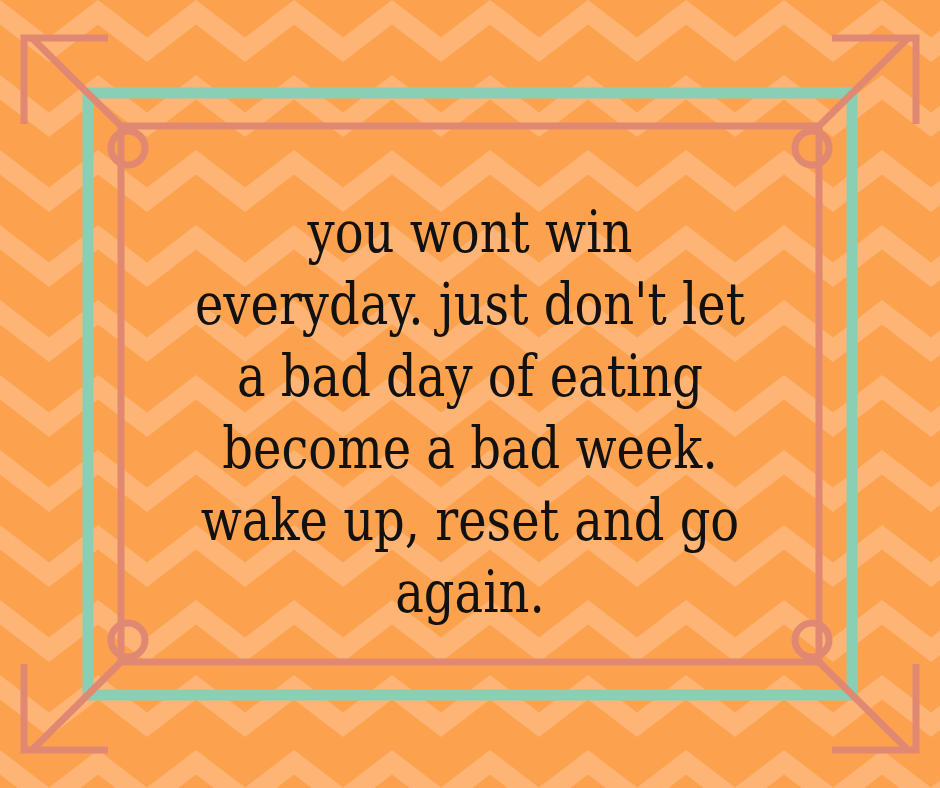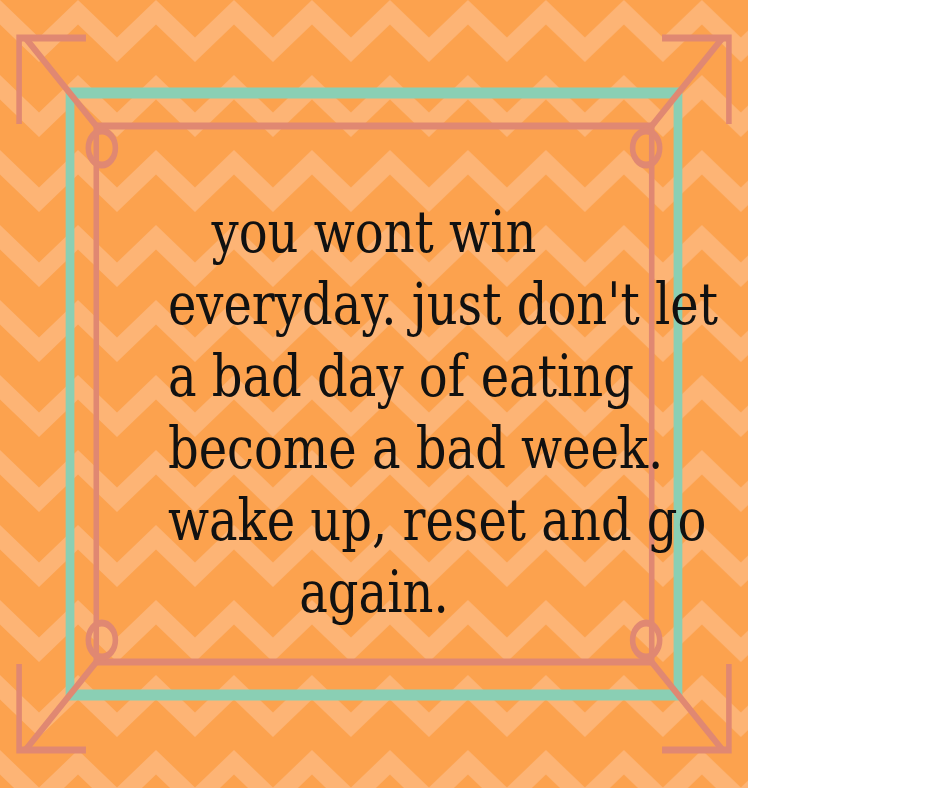--- a/index.html
+++ b/index.html
@@ -4,21 +4,21 @@
 <title>Motivational Quote Graphic</title>
 <style>
   html, body {
     margin: 0;
     padding: 0;
     background: #ffffff;
   }
 
   #poster {
     position: relative;
-    width: 748px;
+    width: 940px;
     height: 788px;
     overflow: hidden;
     font-family: "DejaVu Serif", "Liberation Serif", serif;
   }
 
   
   .chevron-bg {
     position: absolute;
     inset: 0;
     background-color: var(--orange-dark, #FCA24E);

